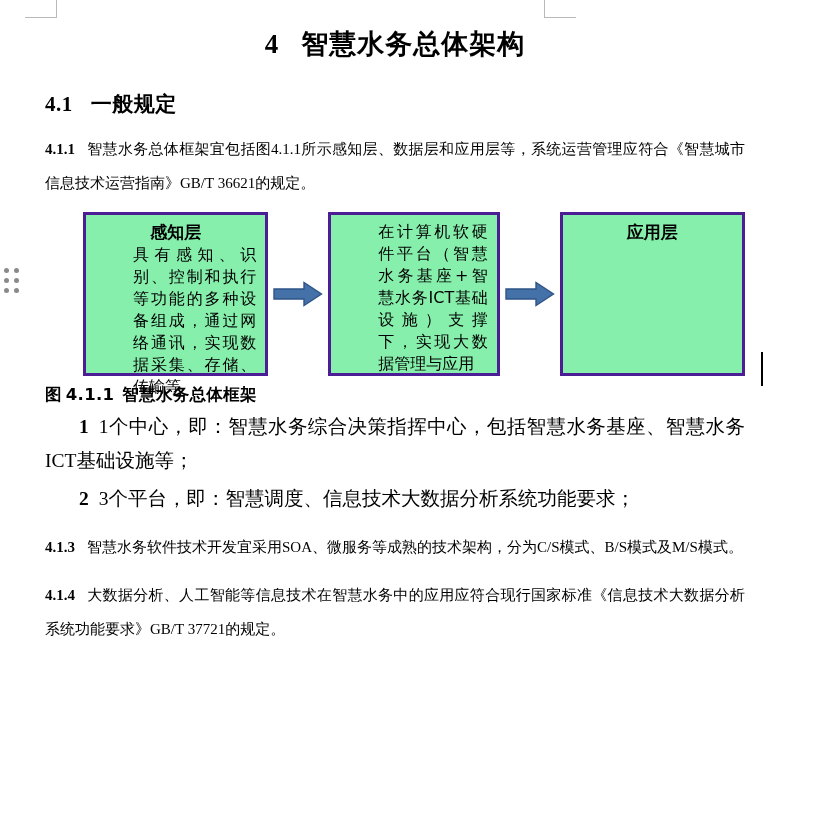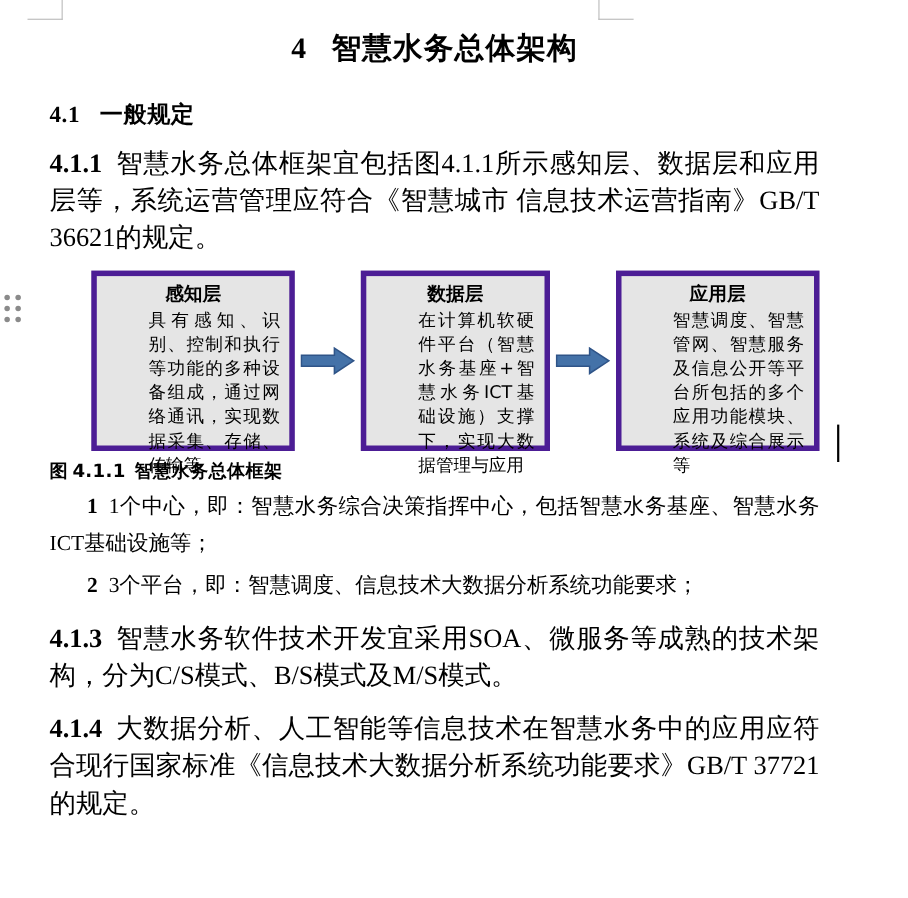--- a/index.html
+++ b/index.html
@@ -91,21 +91,21 @@
   h2.section-title {
     font-size: 21px;
     font-weight: bold;
     text-align: left;
     margin: 28px 0 0 0;
     letter-spacing: 0.5px;
   }
   h2.section-title .num { margin-right: 18px; }
 
   p.clause {
-    font-size: 24px;
+    font-size: 15px;
     line-height: 34px;
     margin: 14px 0 0 0;
     text-align: justify;
     text-justify: inter-ideograph;
   }
   p.clause .cnum {
     font-weight: bold;
     margin-right: 12px;
   }
 
@@ -127,22 +127,22 @@
     margin: 12px 0 0 0;
     position: relative;
   }
   .figure-row {
     display: flex;
     align-items: center;
     justify-content: flex-start;
     padding-left: 38px;
   }
   .fbox {
-    border: 5px solid #4c1d95;
-    background: #e5e5e5;
+    border: 3px solid #4c1d95;
+    background: #86efac;
     box-sizing: border-box;
     padding: 6px 9px 24px 9px;
     width: 186px;
     height: 164px;
   }
   .fbox.b2 { width: 172px; }
   .fbox.b3 { width: 186px; }
   .fbox-title {
     font-family: "DejaVu Sans", "Liberation Sans", sans-serif;
     font-weight: bold;
@@ -236,33 +236,31 @@
           <div class="fbox-body">具有感知、识别、控制和执行等功能的多种设备组成，通过网络通讯，实现数据采集、存储、传输等</div>
         </div>
 
         <div class="arrow">
           <svg width="50" height="26" viewBox="0 0 50 26" aria-hidden="true">
             <polygon points="1,8 31,8 31,1.5 48.5,13 31,24.5 31,18 1,18" fill="#4472a8" stroke="#2f5488" stroke-width="1.4" stroke-linejoin="miter"></polygon>
           </svg>
         </div>
 
         <div class="fbox b2">
-          <div class="fbox-title">数据层</div>
           <div class="fbox-body">在计算机软硬件平台（智慧水务基座+智慧水务ICT基础设施）支撑下，实现大数据管理与应用</div>
         </div>
 
         <div class="arrow">
           <svg width="50" height="26" viewBox="0 0 50 26" aria-hidden="true">
             <polygon points="1,8 31,8 31,1.5 48.5,13 31,24.5 31,18 1,18" fill="#4472a8" stroke="#2f5488" stroke-width="1.4" stroke-linejoin="miter"></polygon>
           </svg>
         </div>
 
         <div class="fbox b3">
           <div class="fbox-title">应用层</div>
-          <div class="fbox-body">智慧调度、智慧管网、智慧服务及信息公开等平台所包括的多个应用功能模块、系统及综合展示等</div>
         </div>
 
       </div>
 
       <div class="caret"></div>
 
       <div class="fig-caption">
         <span>图</span><span class="cap-num">4.1.1</span><span>智慧水务总体框架</span>
       </div>
     </div>

